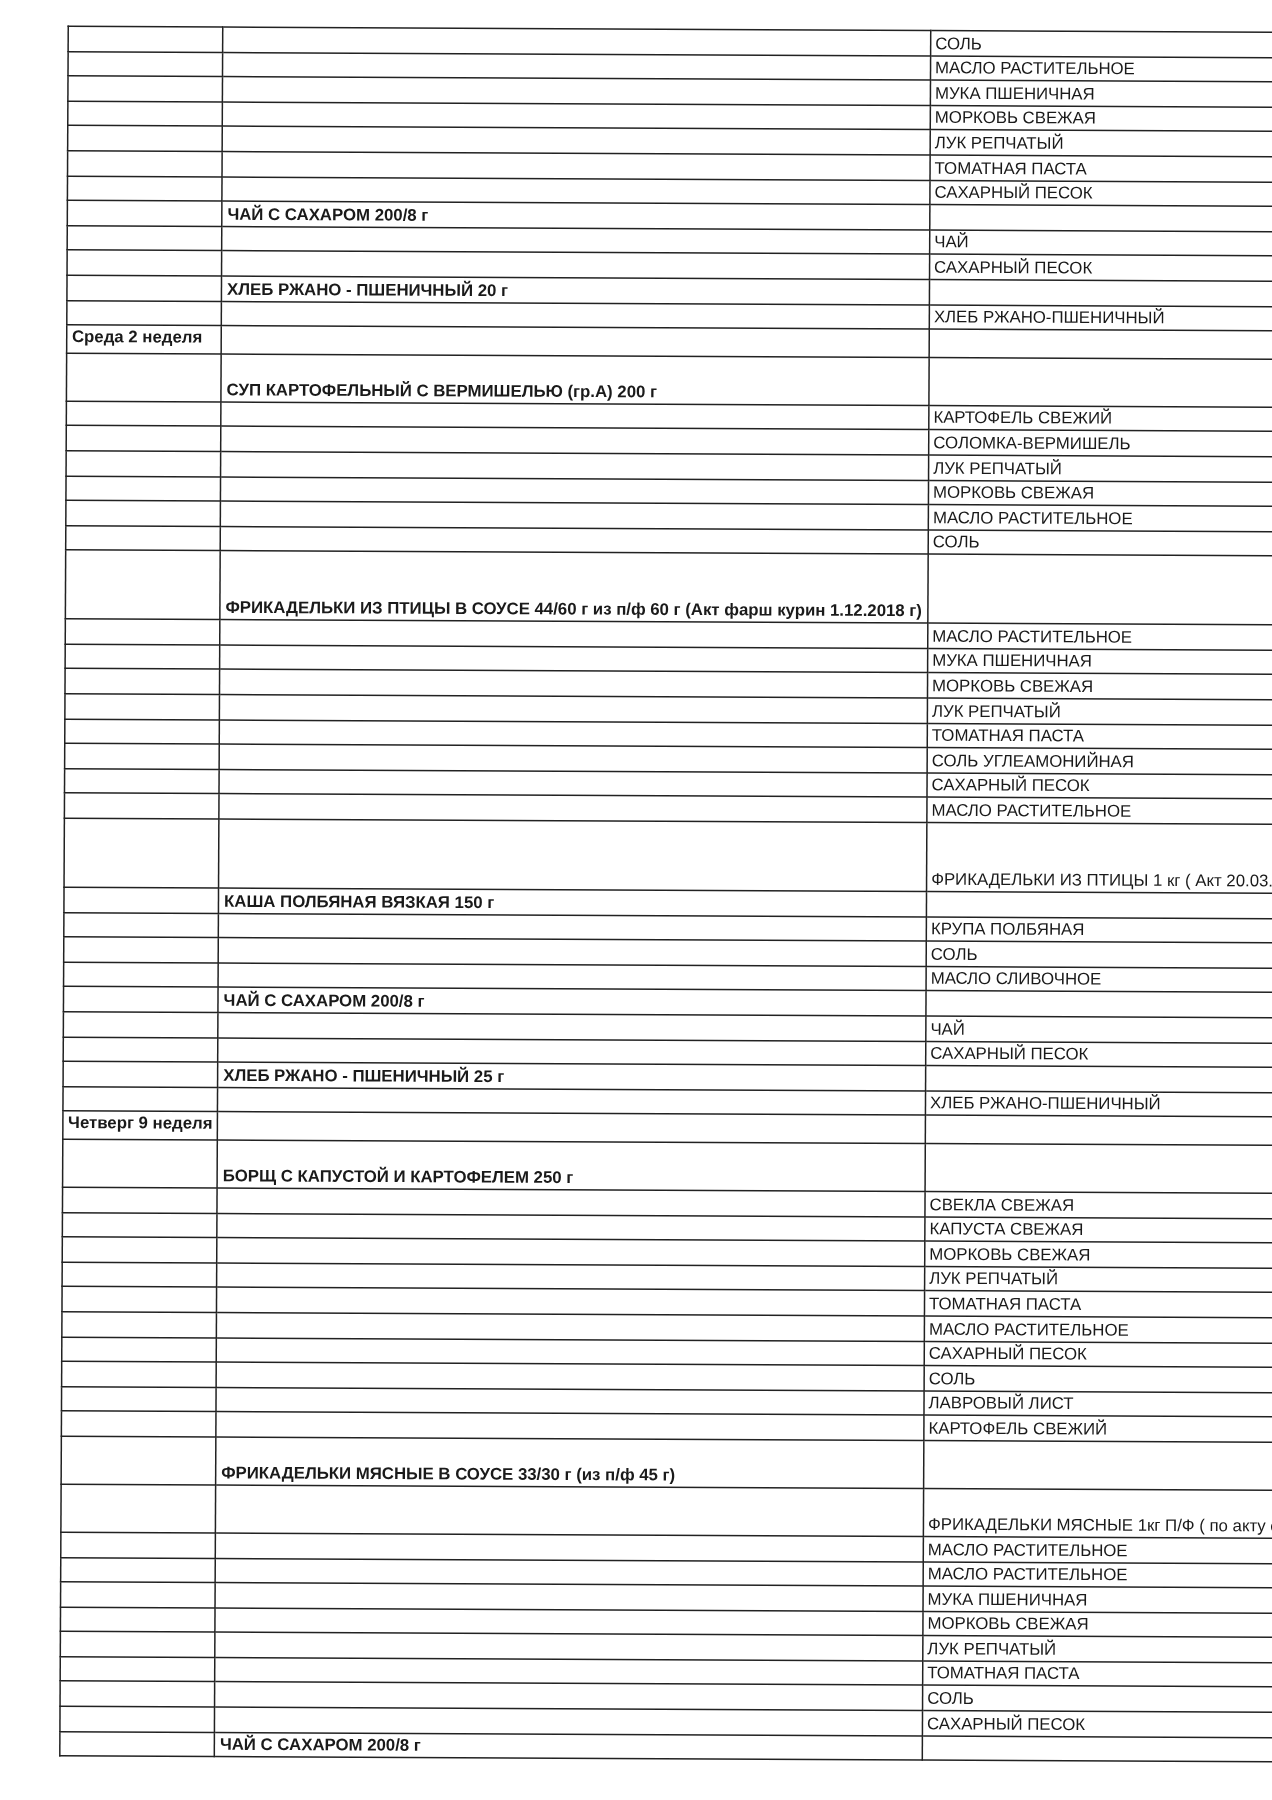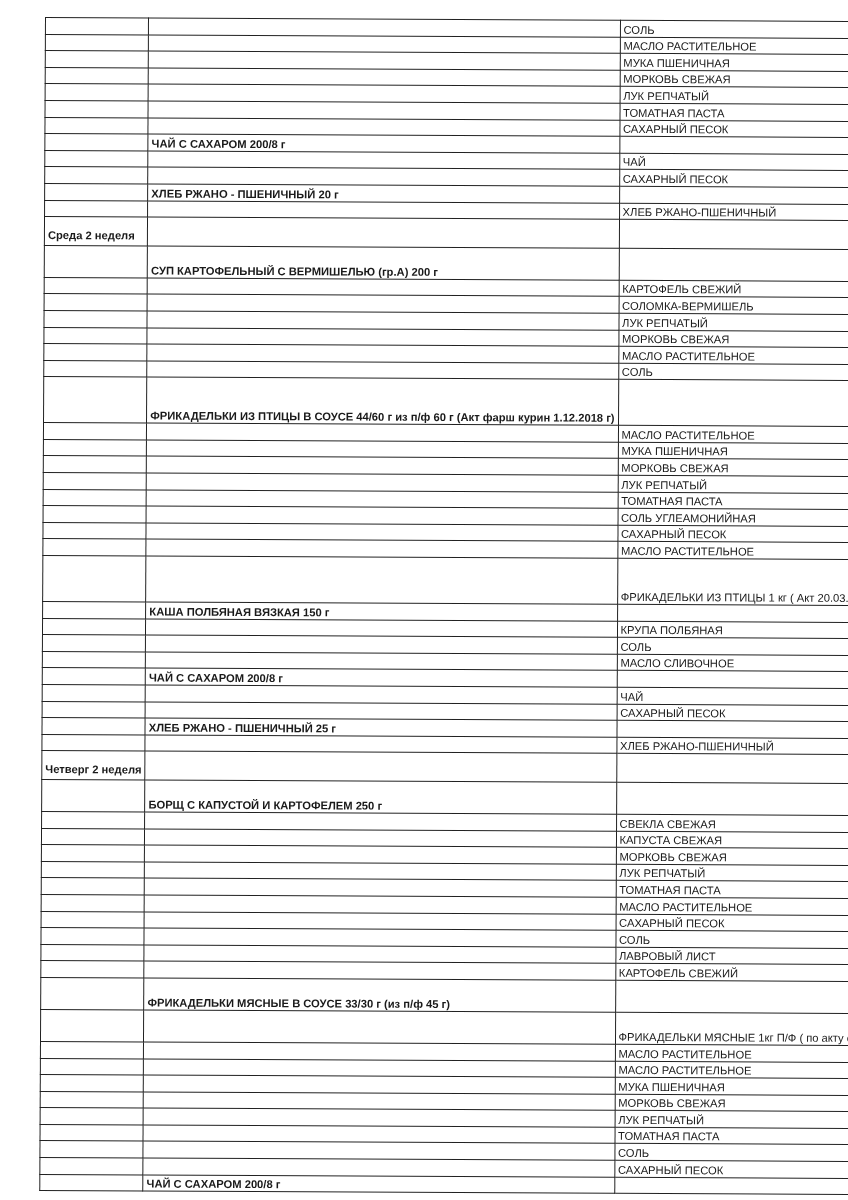--- a/index.html
+++ b/index.html
@@ -22,21 +22,21 @@
     line-height: 13px;
     vertical-align: bottom;
     white-space: nowrap;
     overflow: hidden;
   }
   td.c-day { width: 114px; font-weight: bold; }
   td.c-dish { width: 212px; font-weight: bold; white-space: normal; vertical-align: top; padding-top: 2px; }
   td.c-ing { width: 194px; white-space: normal; }
   tr.dish-row td.c-day, tr.dish-row td.c-ing, tr.dish-row td.c-unit,
   tr.dish-row td.c-brutto, tr.dish-row td.c-netto { vertical-align: top; }
-  tr.day-row td.c-day { vertical-align: top; padding-top: 12px; }
+  tr.day-row td.c-day { vertical-align: top; padding-top: 2px; }
   tr.tall2 td { height: 31px; }
   tr.tall3 td { height: 45px; }
 </style>
 </head>
 <body>
 
 <div class="page">
   <table class="menu">
     <tbody id="table-body">
         <tr>
@@ -267,21 +267,21 @@
     <td class="c-ing"></td>
 
   </tr>
         <tr>
     <td class="c-day"></td>
     <td class="c-dish"></td>
     <td class="c-ing">ХЛЕБ РЖАНО-ПШЕНИЧНЫЙ</td>
 
   </tr>
         <tr class="day-row">
-    <td class="c-day">Четверг 2 неделя</td>
+    <td class="c-day">Четверг 9 неделя</td>
     <td class="c-dish"></td>
     <td class="c-ing"></td>
 
   </tr>
         <tr class="dish-row tall2">
     <td class="c-day"></td>
     <td class="c-dish">БОРЩ С КАПУСТОЙ И КАРТОФЕЛЕМ 250 г</td>
     <td class="c-ing"></td>
 
   </tr>

